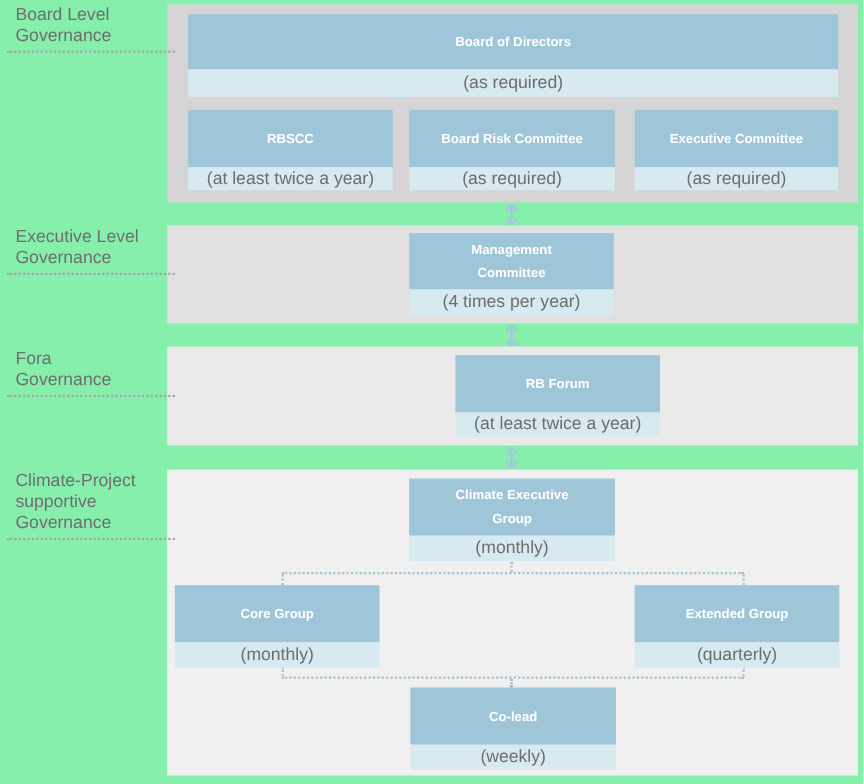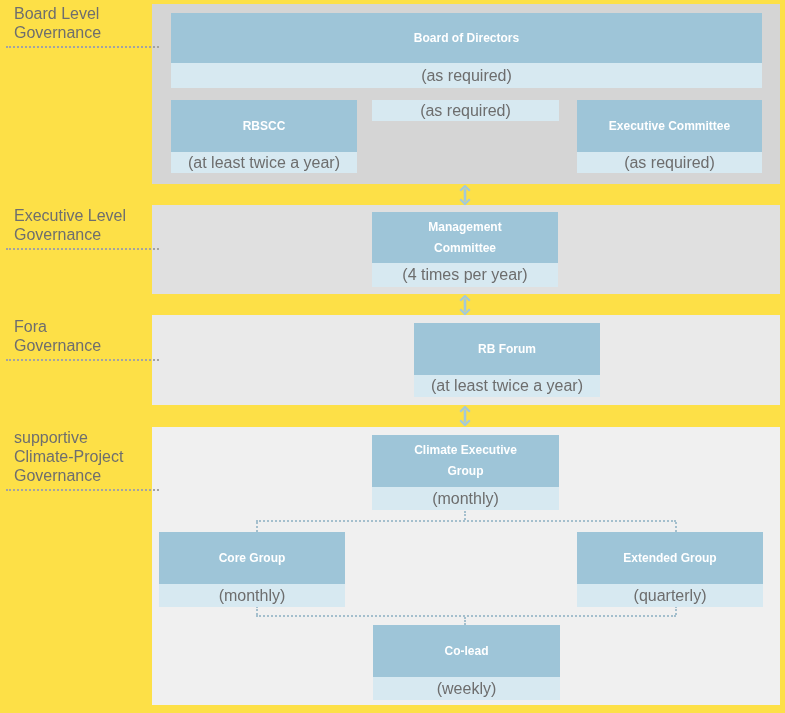--- a/index.html
+++ b/index.html
@@ -1,17 +1,17 @@
 <!DOCTYPE html>
 <html><head>
 <meta charset="utf-8">
 <style>
   html,body{margin:0;padding:0;background:#ffffff;}
   #diagram{
-    position:relative;width:785px;height:713px;background:#fde047;
+    position:relative;width:785px;height:713px;background:#86efac;
     font-family:"Liberation Sans",sans-serif;overflow:hidden;
   }
   
   .section-bg{position:absolute;left:152px;width:628px;}
   #bg-board{top:4px;height:180px;background:#d5d5d5;}
   #bg-exec{top:205px;height:89px;background:#e0e0e0;}
   #bg-fora{top:315px;height:90px;background:#eaeaea;}
   #bg-climate{top:427px;height:278px;background:#f0f0f0;}
 
   
@@ -96,34 +96,35 @@
   </div>
   <div class="section-label" id="label-exec">
     <span>Executive Level</span>
     <span>Governance</span>
   </div>
   <div class="section-label" id="label-fora">
     <span>Fora</span>
     <span>Governance</span>
   </div>
   <div class="section-label" id="label-climate">
+    <span>Climate-Project</span>
     <span>supportive</span>
-    <span>Climate-Project</span>
     <span>Governance</span>
   </div>
 
   <div class="box" id="box-bod">
     <div class="box-title">Board of Directors</div>
     <div class="box-band">(as required)</div>
   </div>
   <div class="box" id="box-rbscc">
     <div class="box-title">RBSCC</div>
     <div class="box-band">(at least twice a year)</div>
   </div>
   <div class="box" id="box-brc">
+    <div class="box-title">Board Risk Committee</div>
     <div class="box-band">(as required)</div>
   </div>
   <div class="box" id="box-ec">
     <div class="box-title">Executive Committee</div>
     <div class="box-band">(as required)</div>
   </div>
 
   <svg class="updown-arrow" id="arrow-1" viewBox="0 0 14 20">
     <path d="M7 3.5 V16.5" stroke="#a3c9db" stroke-width="2.6" fill="none"></path>
     <path d="M2.2 5.8 L7 1 L11.8 5.8" stroke="#a3c9db" stroke-width="2.2" fill="none"></path>

